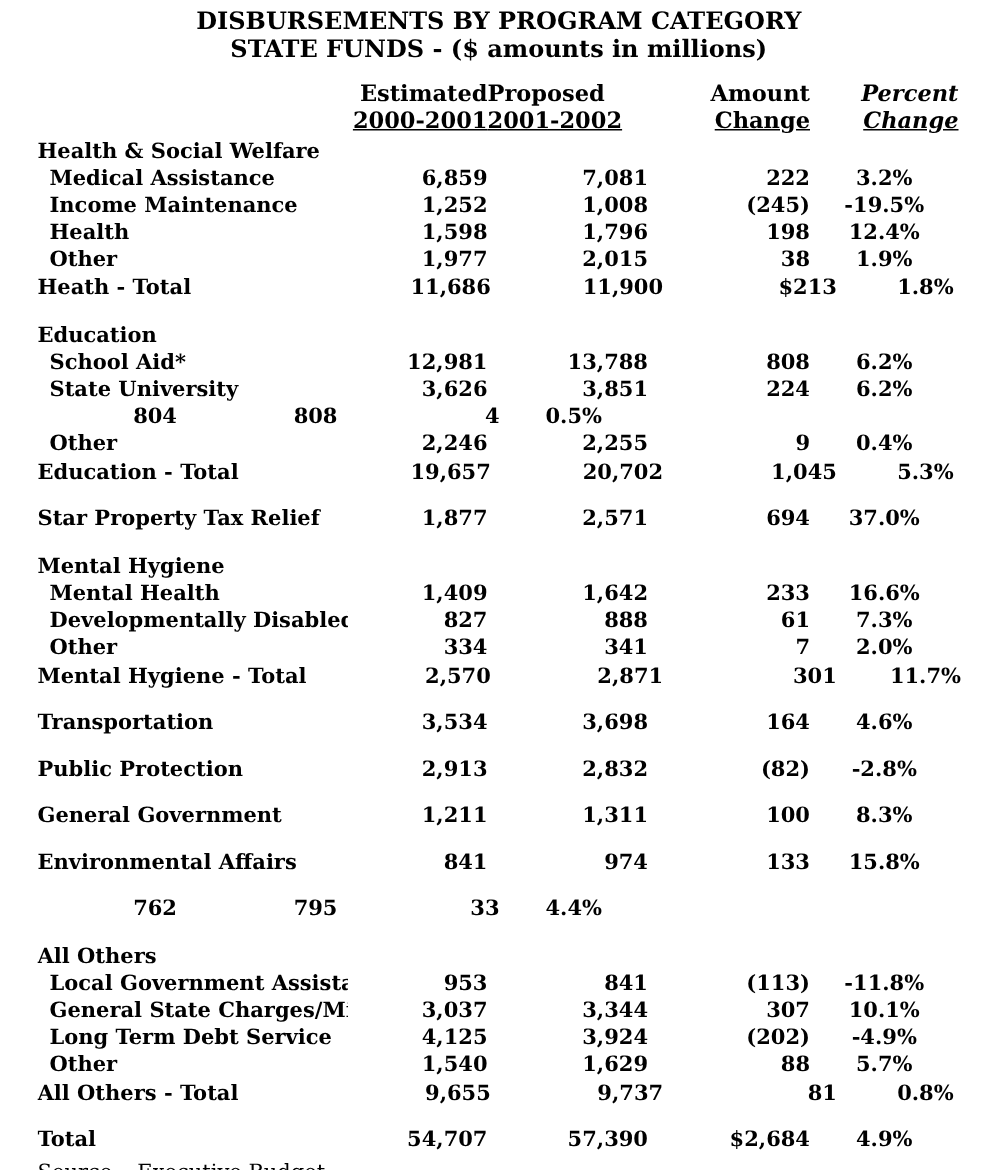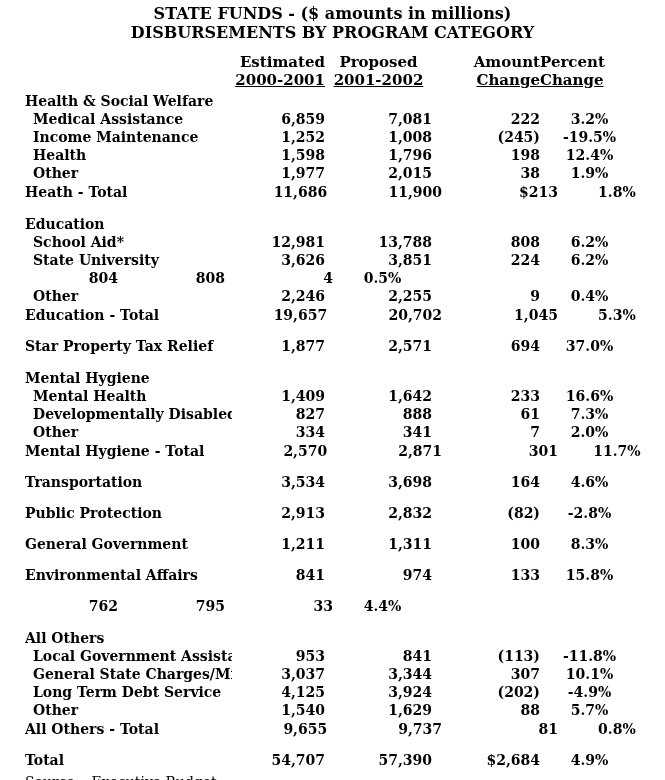--- a/index.html
+++ b/index.html
@@ -25,23 +25,23 @@
     font-size: 16px;
     line-height: 19px;
   }
   
   .cols {
     display: flex;
     align-items: baseline;
   }
   .c-label { width: 207px; text-align: left; overflow: hidden; white-space: nowrap; }
   .c-est   { width: 93px;  text-align: right; }
-  .c-prop  { width: 107px; text-align: center; }
+  .c-prop  { width: 107px; text-align: left; }
   .c-amt   { width: 108px; text-align: right; }
-  .c-pct   { width: 99px;  text-align: left; }
+  .c-pct   { width: 99px;  text-align: right; font-style: italic; }
 
   .header-block {
     margin-top: 11px;
     font-weight: bold;
     font-size: 15px;
   }
   .header-block .hline { line-height: 18px; }
   .header-block .underlined { text-decoration: underline; }
 
   .rows { margin-top: 0; font-size: 14px; }
@@ -68,22 +68,22 @@
     white-space: nowrap;
   }
   .source-line .source-value { margin-left: 12px; }
 </style>
 </head>
 <body>
 
 <div class="page">
 
   <div class="title-block">
+    <div>DISBURSEMENTS BY PROGRAM CATEGORY</div>
     <div>STATE FUNDS - ($ amounts in millions)</div>
-    <div>DISBURSEMENTS BY PROGRAM CATEGORY</div>
   </div>
 
   <div class="header-block">
     <div class="cols hline">
       <div class="c-label"></div>
       <div class="c-est">Estimated</div>
       <div class="c-prop">Proposed</div>
       <div class="c-amt">Amount</div>
       <div class="c-pct">Percent</div>
     </div>

